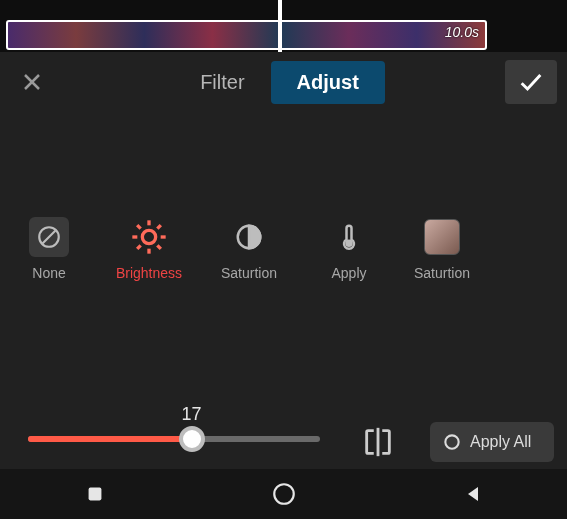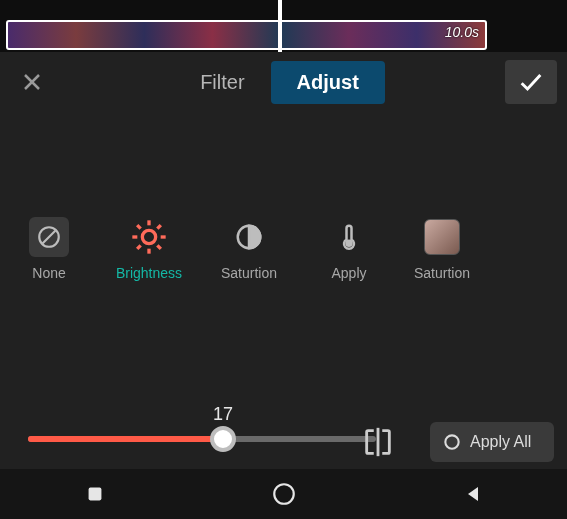--- a/index.html
+++ b/index.html
@@ -19,24 +19,24 @@
   .tab { padding: 10px 26px; font-size: 20px; color: #b6b6b6; border-radius: 4px; cursor: pointer; }
   .tab.active { background: #0c4a6e; color: #fff; font-weight: 600; }
   .confirm-btn { width: 52px; height: 44px; display: flex; align-items: center; justify-content: center; background: #3a3a3a; border-radius: 4px; cursor: pointer; color: #fff; }
 
   .options { position: absolute; top: 165px; left: 0; right: 0; display: flex; padding: 0 14px; gap: 30px; overflow: hidden; }
   .opt { display: flex; flex-direction: column; align-items: center; gap: 8px; width: 70px; flex-shrink: 0; cursor: pointer; }
   .opt .icon-wrap { width: 40px; height: 40px; display: flex; align-items: center; justify-content: center; color: #bdbdbd; }
   .opt.none .icon-wrap { background: #3a3a3a; border-radius: 6px; }
   .opt.selected .icon-wrap { color: #ff6b5a; }
   .opt-label { font-size: 14px; color: #a8a8a8; white-space: nowrap; }
-  .opt.selected .opt-label { color: #14b8a6; }
+  .opt.selected .opt-label { color: #ef4444; }
   .satur-swatch { width: 36px; height: 36px; border-radius: 6px; background: linear-gradient(135deg,#c9a9a0,#7a5a50); border: 1px solid #555; }
 
-  .slider-area { position: absolute; left: 28px; top: 384px; width: 348px; }
+  .slider-area { position: absolute; left: 28px; top: 384px; width: 292px; }
   .slider-val { position: absolute; top: -32px; left: 0; width: 100%; text-align: left; font-size: 18px; color: #e6e6e6; }
   .track { position: relative; height: 6px; background: #6a6a6a; border-radius: 3px; }
   .track-fill { position: absolute; left: 0; top: 0; height: 6px; background: #ff5a47; border-radius: 3px; }
   .thumb { position: absolute; top: -10px; width: 26px; height: 26px; background: #fff; border: 4px solid #bdbdbd; border-radius: 50%; transform: translateX(-50%); }
 
   .compare-btn { position: absolute; top: 370px; left: 358px; width: 40px; height: 40px; display: flex; align-items: center; justify-content: center; color: #ccc; cursor: pointer; }
   .apply-all { position: absolute; top: 370px; left: 430px; height: 40px; width: 124px; display: flex; align-items: center; gap: 8px; padding: 8px 12px; background: #3a3a3a; border-radius: 6px; cursor: pointer; color: #dcdcdc; font-size: 16px; }
 
   .bottom-bar { position: absolute; bottom: 0; left: 0; right: 0; height: 50px; background: #151515; display: flex; align-items: center; justify-content: space-around; }
   .bb-item { width: 34px; height: 34px; color: #e6e6e6; display:flex; align-items:center; justify-content:center; }

